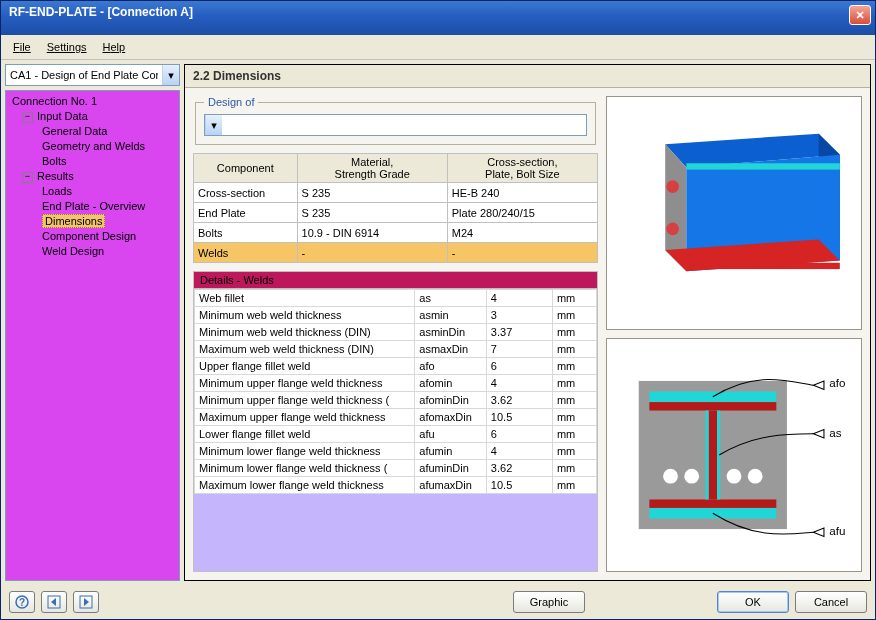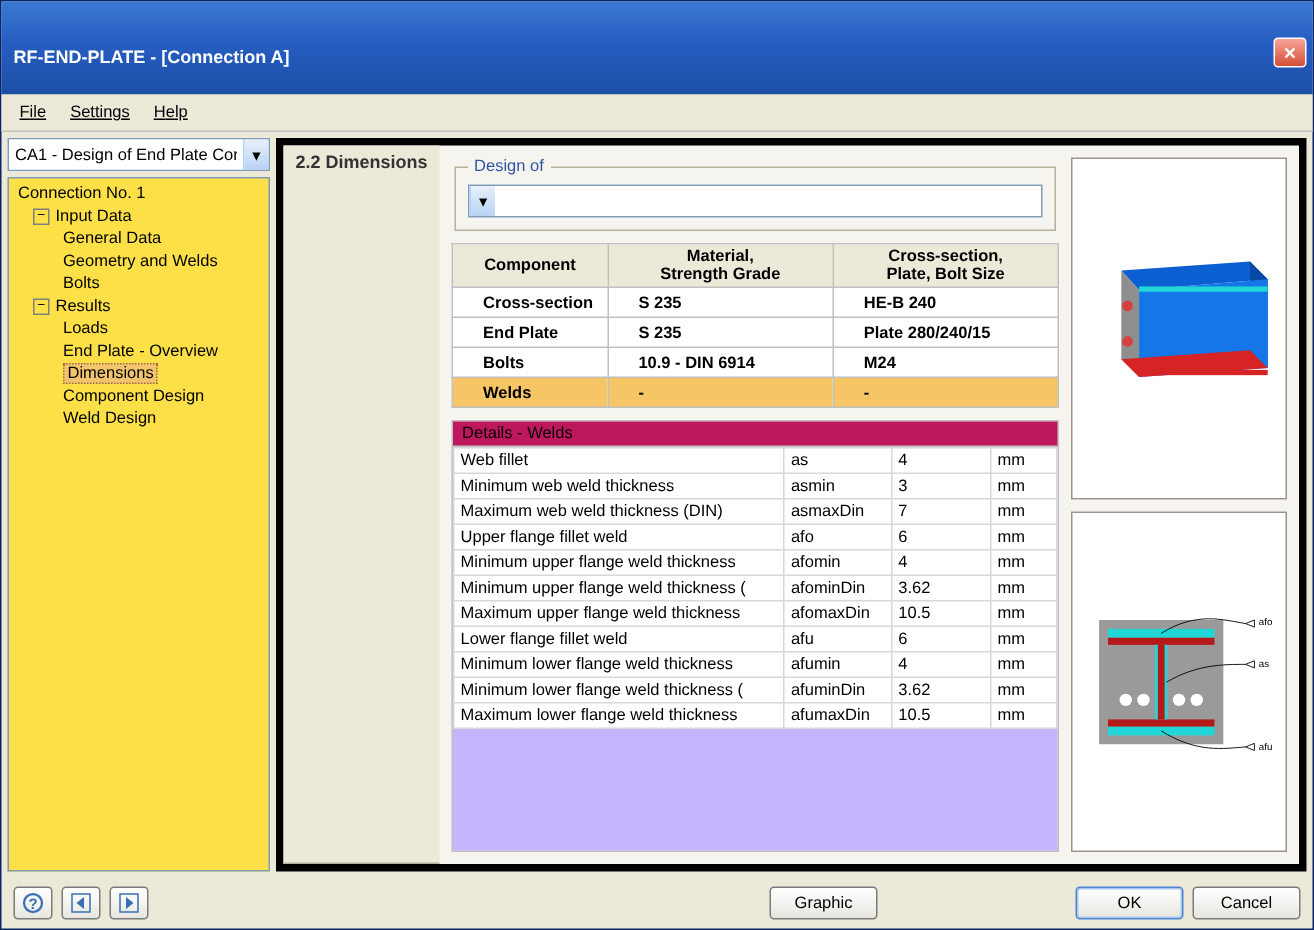--- a/index.html
+++ b/index.html
@@ -1,42 +1,42 @@
 <!DOCTYPE html>
 <html><head>
 <meta charset="utf-8">
 <style>
   html,body{margin:0;padding:0;font-family:"Tahoma","Segoe UI",Arial,sans-serif;font-size:11px;color:#000;background:#ece9d8}
   .window{width:876px;height:620px;box-sizing:border-box;background:#ece9d8;border:1px solid #0a246a;display:flex;flex-direction:column}
-  .titlebar{height:26px;background:linear-gradient(to bottom,#3a79d2 0%,#265dc0 45%,#1c4ea6 100%);display:flex;align-items:flex-end;padding:18px 4px;color:#fff;font-weight:bold}
+  .titlebar{height:26px;background:linear-gradient(to bottom,#3a79d2 0%,#265dc0 45%,#1c4ea6 100%);display:flex;align-items:flex-start;padding:4px 4px;color:#fff;font-weight:bold}
   .titlebar .title{flex:1;padding-left:4px;font-size:12px}
   .titlebar .close{width:20px;height:18px;background:linear-gradient(#f5a49a,#d64f37);border:1px solid #fff;border-radius:3px;display:flex;align-items:center;justify-content:center;color:#fff;font-weight:bold;font-size:11px;cursor:pointer}
   .menubar{height:20px;background:#ece9d8;display:flex;align-items:center;padding:2px 4px;border-bottom:1px solid #c0c0c0}
   .menubar .menuitem{padding:2px 8px;cursor:pointer}
   .menubar .menuitem span{text-decoration:underline}
   .body{flex:1;display:flex;padding:4px;gap:4px;min-height:0}
   .left-panel{width:175px;display:flex;flex-direction:column;gap:4px}
   .combo{display:flex;border:1px solid #7f9db9;background:#fff;height:20px}
   .combo input{flex:1;border:none;font:inherit;padding:0 4px;outline:none}
   .combo .dropbtn{width:16px;background:linear-gradient(#e7f0fb,#b8d3f6);display:flex;align-items:center;justify-content:center;border-left:1px solid #b8d3f6;cursor:pointer}
-  .tree{flex:1;border:1px solid #7f9db9;background:#fde047;padding:3px 2px;overflow:auto}
+  .tree{flex:1;border:1px solid #7f9db9;background:#d946ef;padding:3px 2px;overflow:auto}
   .tree-node{white-space:nowrap;line-height:15px;padding:0 4px}
   .tree-node.lvl1{padding-left:4px}
   .tree-node.lvl2{padding-left:14px}
   .tree-node.lvl3{padding-left:34px}
   .tree-node .toggle{display:inline-block;width:9px;height:9px;border:1px solid #808080;text-align:center;line-height:7px;font-size:9px;margin-right:4px;vertical-align:1px}
   .tree-node.selected span.label{background:#f2c46f;border:1px dotted #a07030;padding:0 2px}
-  .right-panel{flex:1;border:5px solid #000000;background:#f5f4ee;display:flex;flex-direction:row;min-width:0}
+  .right-panel{flex:1;border:1px solid #000000;background:#f5f4ee;display:flex;flex-direction:column;min-width:0}
   .panel-header{background:#ece9d8;border-bottom:1px solid #b5b19c;font-weight:bold;color:#333;padding:4px 8px;font-size:12px}
   .panel-body{flex:1;display:flex;gap:8px;padding:8px;min-height:0}
   .middle-col{display:flex;flex-direction:column;gap:8px;width:405px}
   fieldset.design{border:1px solid #b5b19c;padding:6px 8px 8px 8px}
   fieldset.design legend{color:#3155a6;padding:0 4px}
   .table{width:100%;border-collapse:collapse;background:#fff}
-  .table th,.table td{border:1px solid #c0c0c0;padding:2px 20px;font-weight:bold;text-align:left;white-space:nowrap;overflow:hidden}
+  .table th,.table td{border:1px solid #c0c0c0;padding:2px 4px;font-weight:normal;text-align:left;white-space:nowrap;overflow:hidden}
   .table th{background:#ece9d8;text-align:center}
   .comp-table{table-layout:fixed}
   .comp-table col.c1{width:100px}
   .comp-table col.c2{width:145px}
   .comp-table col.c3{width:145px}
   .comp-table td{height:15px}
   .comp-table tr.selected td{background:#f6c565}
   .details-box{flex:1;display:flex;flex-direction:column;background:#ece9d8;border:1px solid #c0c0c0;min-height:0}
   .details-head{padding:2px 6px;background:#be185d;border-bottom:1px solid #c0c0c0}
   .details-body{flex:1;overflow:auto;background:#c4b5fd}
@@ -149,20 +149,26 @@
                     <tr>
                       <td>Web fillet</td>
                       <td>as</td>
                       <td class="right">4</td>
                       <td>mm</td>
                     </tr>
                     <tr>
                       <td>Minimum web weld thickness</td>
                       <td>asmin</td>
                       <td class="right">3</td>
+                      <td>mm</td>
+                    </tr>
+                    <tr>
+                      <td>Minimum web weld thickness (DIN)</td>
+                      <td>asminDin</td>
+                      <td class="right">3.37</td>
                       <td>mm</td>
                     </tr>
                     <tr>
                       <td>Maximum web weld thickness (DIN)</td>
                       <td>asmaxDin</td>
                       <td class="right">7</td>
                       <td>mm</td>
                     </tr>
                     <tr>
                       <td>Upper flange fillet weld</td>

